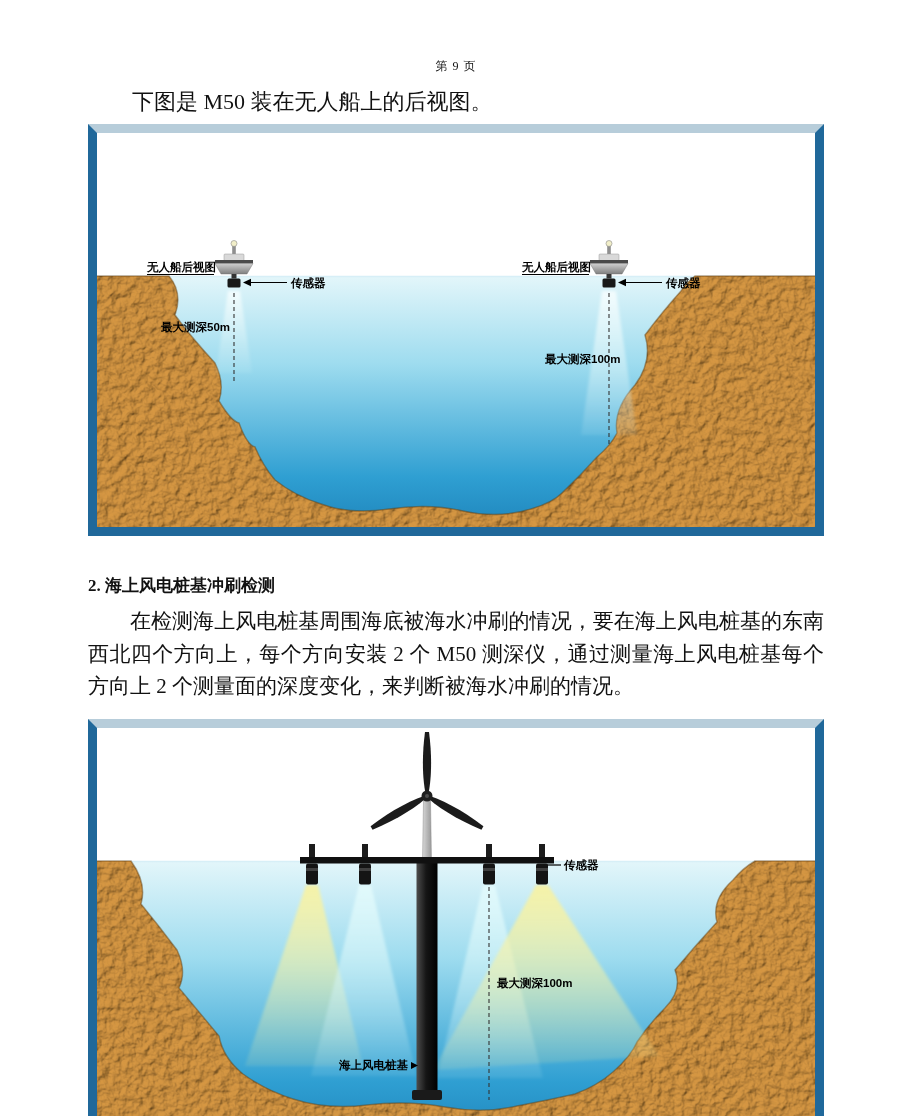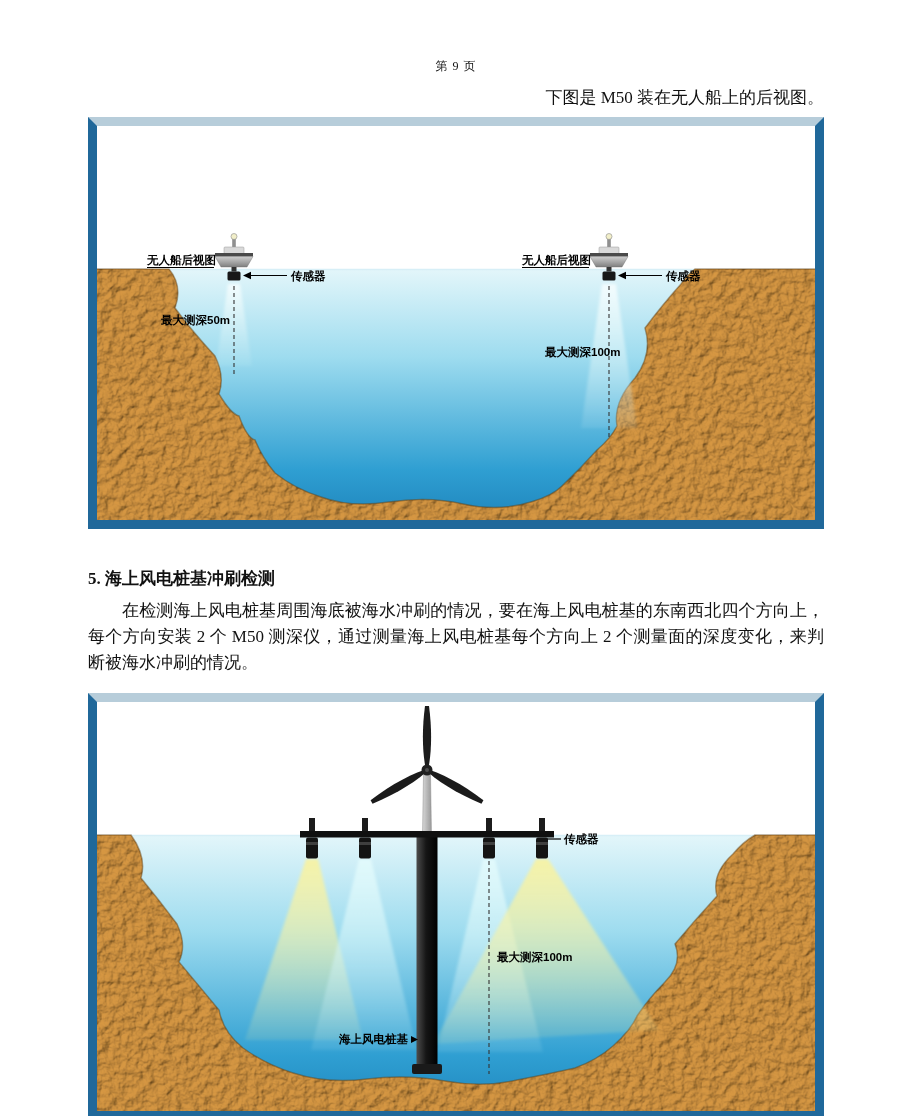--- a/index.html
+++ b/index.html
@@ -18,33 +18,32 @@
     box-sizing: border-box;
     padding: 58px 88px 0 88px;
   }
   .page-number {
     text-align: center;
     font-size: 12px;
     letter-spacing: 1px;
     margin: 0 0 10px 0;
   }
   .intro {
-    font-size: 17px;
+    font-size: 22px;
     line-height: 1.5;
     margin: 0 0 6px 0;
     text-indent: 2em;
-    text-align: right;
   }
   .section-heading {
     font-size: 17px;
     font-weight: bold;
     margin: 38px 0 8px 0;
   }
   .section-body {
-    font-size: 17px;
+    font-size: 21px;
     line-height: 1.55;
     margin: 0 0 16px 0;
     text-indent: 2em;
     text-align: justify;
   }
   figure.frame {
     width: 736px;
     margin: 6px 0 0 0;
     box-sizing: border-box;
     border: 9px solid #20689a;
@@ -142,21 +141,21 @@
 
       <text class="slbl" x="425" y="138">无人船后视图</text>
       <line class="ptr" x1="425" y1="141.5" x2="492" y2="141.5"></line>
       <polygon points="521,149.5 529,145.8 529,153.2" fill="#000"></polygon>
       <line class="ptr" x1="527" y1="149.5" x2="565" y2="149.5"></line>
       <text class="slbl" x="569" y="153.5">传感器</text>
       <text class="slbl" x="448" y="230">最大测深100m</text>
     </svg>
   </figure>
 
-  <h3 class="section-heading">5. 海上风电桩基冲刷检测</h3>
+  <h3 class="section-heading">2. 海上风电桩基冲刷检测</h3>
   <p class="section-body">在检测海上风电桩基周围海底被海水冲刷的情况，要在海上风电桩基的东南西北四个方向上，每个方向安装 2 个 M50 测深仪，通过测量海上风电桩基每个方向上 2 个测量面的深度变化，来判断被海水冲刷的情况。</p>
 
   <figure class="frame">
     <svg width="718" height="409" viewBox="0 0 718 409" xmlns="http://www.w3.org/2000/svg">
       <defs>
         <linearGradient id="waterB" x1="0" y1="0" x2="0" y2="1">
           <stop offset="0" stop-color="#e3f6fa"></stop>
           <stop offset="0.35" stop-color="#9edcef"></stop>
           <stop offset="0.8" stop-color="#2f9fd2"></stop>
           <stop offset="1" stop-color="#1f86bd"></stop>

